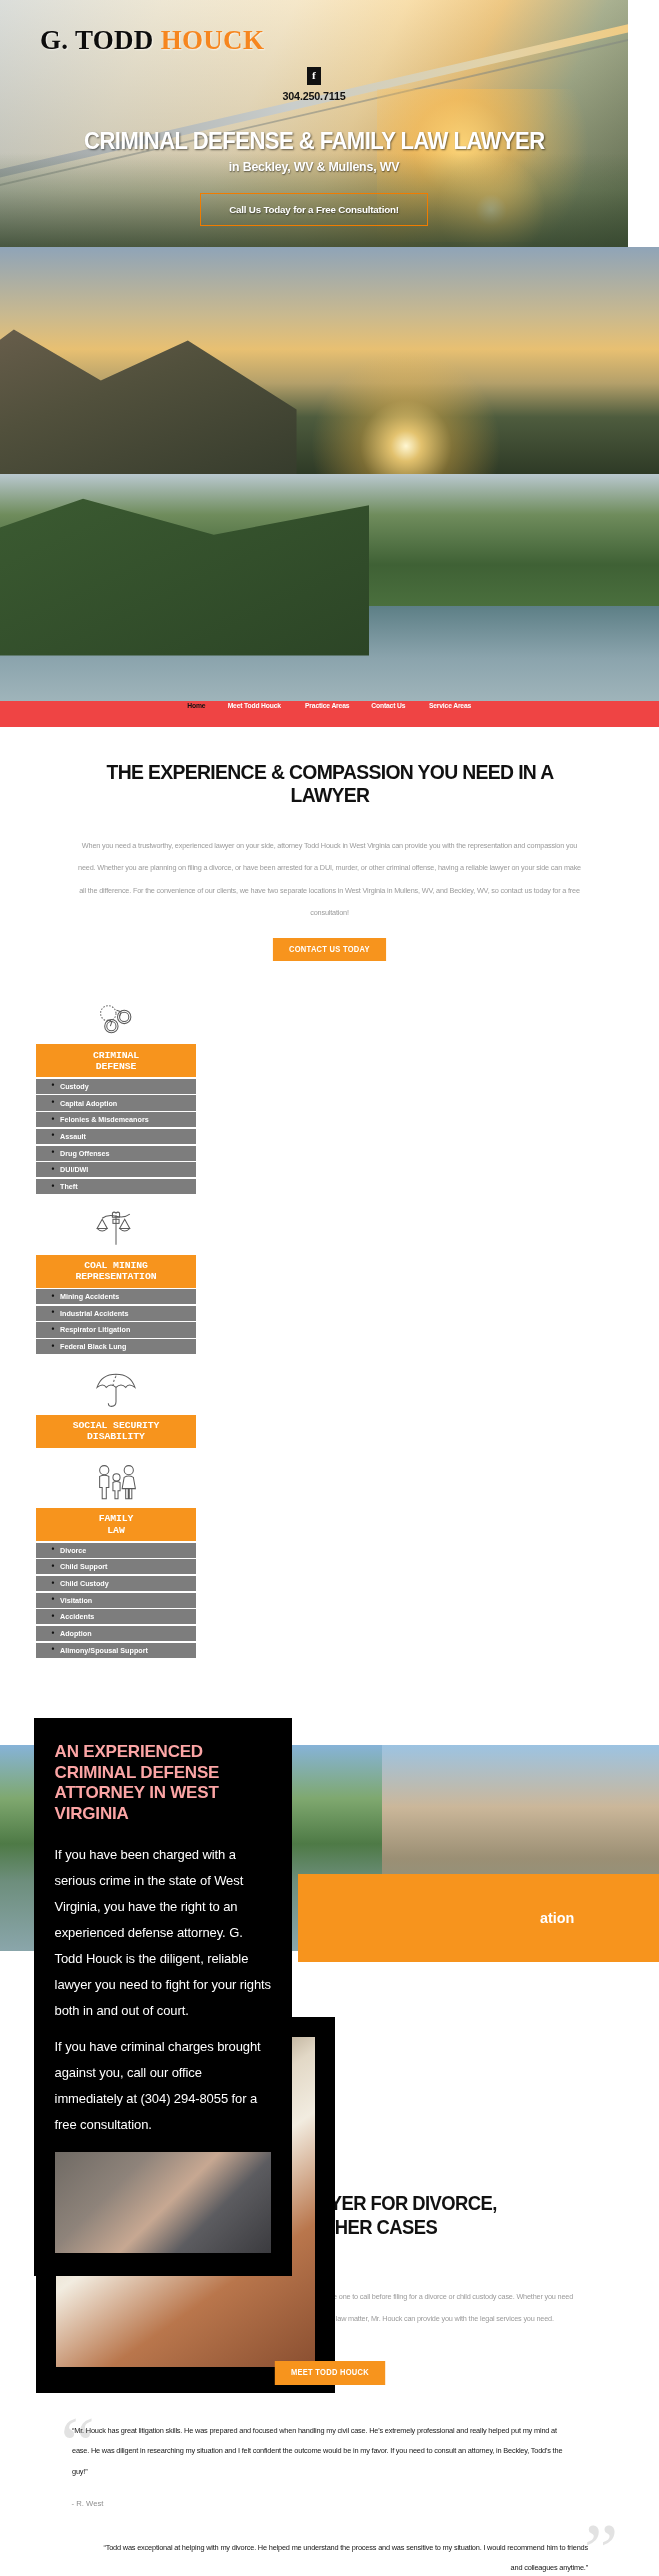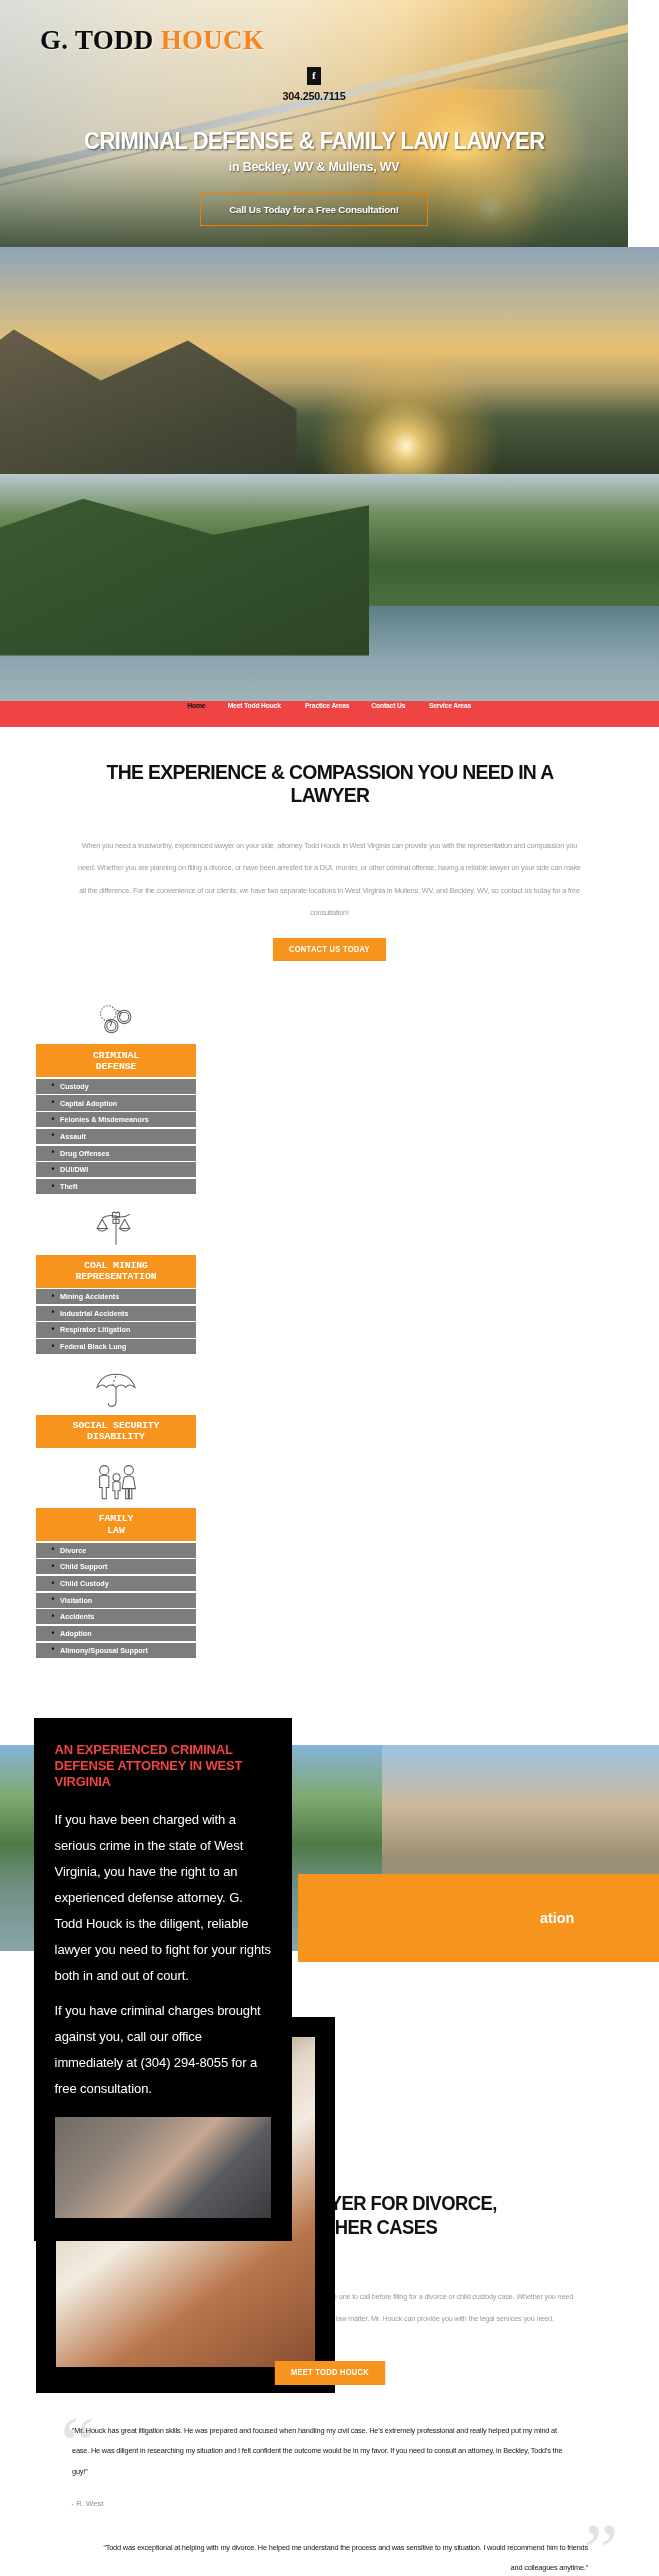--- a/index.html
+++ b/index.html
@@ -184,21 +184,21 @@
   }
   .split-bg:after{
     content:""; position:absolute; right:0; top:0; width:42%; height:100%;
     background: linear-gradient(to bottom, #9cc3e2 0%, #cbb79a 30%, #9b8f74 55%, #7f9a8e 100%);
   }
   .blackbox {
     position:absolute; left:34px; top:18.5px; width:258px; background:#000;
     color:#fff; padding: 24px 20.6px 23px; z-index: 4;
   }
   .blackbox h3 {
-    color:#ef4444; font-size:13px; font-weight:800; line-height:1.22;
+    color:#fca5a5; font-size:17px; font-weight:800; line-height:1.22;
     letter-spacing:-0.2px; margin-bottom: 17.5px;
   }
   .blackbox p { font-size:13px; line-height:2.0; letter-spacing:-0.1px; margin-bottom: 9.3px; }
   .blackbox .photo {
     margin-top: 14.4px; width:100%; height: 101px;
     background: linear-gradient(135deg,#6f6a64 0%, #8e837a 30%, #c7a892 52%, #5c5c60 70%, #3b3b3f 100%);
   }
   .orange-band {
     position:absolute; right:0; top:175px; width:361px; height:88px;
     background:#f7941d; z-index:3;

